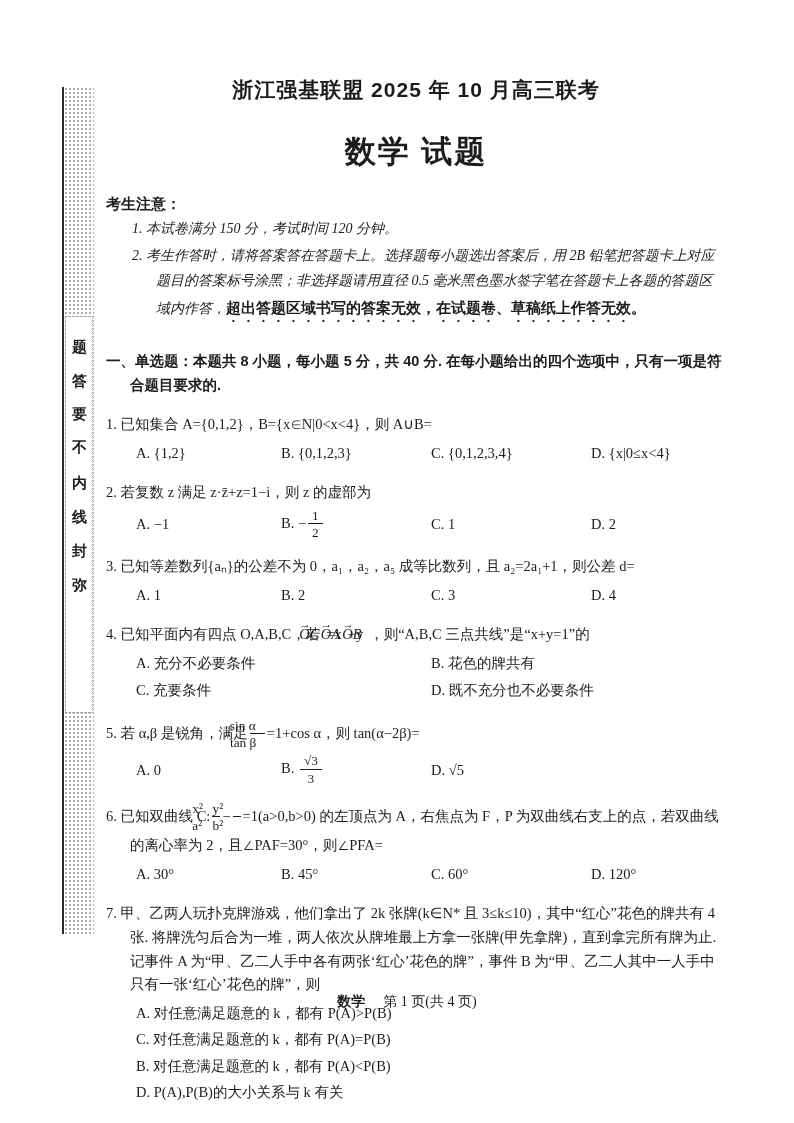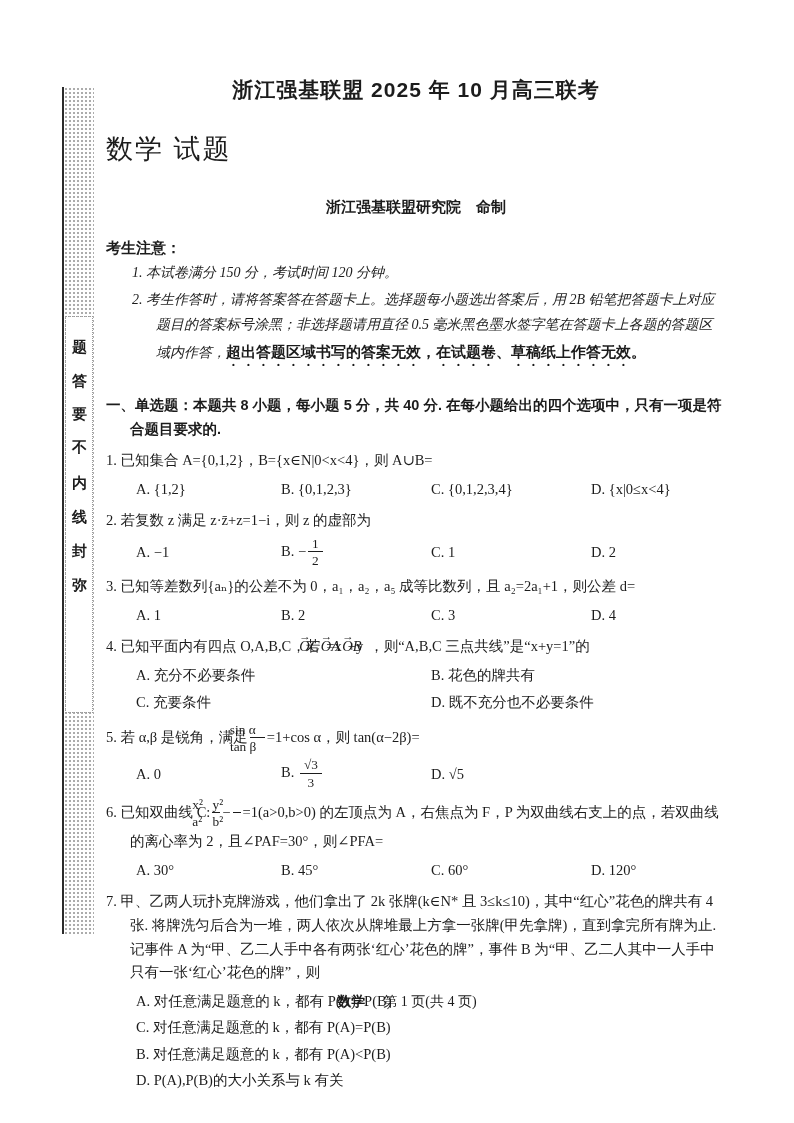--- a/index.html
+++ b/index.html
@@ -40,22 +40,22 @@
 
   
   .content { position:absolute; left:106px; top:76px; width:620px; }
 
   .title-league {
     margin:0; text-align:center;
     font-size:21px; font-weight:bold; letter-spacing:1px;
     font-family:"Liberation Sans","DejaVu Sans",sans-serif;
   }
   .title-subject {
-    margin:27px 0 0; 
-    font-size:27px; font-weight:normal; letter-spacing:2px;
+    margin:27px 0 0; text-align:center;
+    font-size:31px; font-weight:bold; letter-spacing:2px;
     font-family:"Liberation Sans","DejaVu Sans",sans-serif;
   }
   .title-author {
     margin:31px 0 0; text-align:center;
     font-size:15px; font-weight:bold;
     font-family:"Liberation Sans","DejaVu Sans",sans-serif;
   }
 
   .notice { margin-top:22px; }
   .notice-head {
@@ -74,21 +74,21 @@
     text-emphasis:filled dot;
     text-emphasis-position:under right;
   }
 
   .section-head {
     margin:24px 0 0; padding-left:24px; text-indent:-24px;
     font-size:14.5px; font-weight:bold; line-height:1.7;
     font-family:"Liberation Sans","DejaVu Sans",sans-serif;
   }
 
-  .question { margin-top:7px; }
+  .question { margin-top:15px;font-family:Liberation Serif, serif; }
   .stem {
     margin:0; padding-left:24px; text-indent:-24px;
     font-size:14.5px; line-height:1.65;
   }
   .opts {
     display:grid; margin:3px 0 4px; padding-left:30px;
     font-size:14.5px; line-height:1.8; align-items:center;
   }
   .opts4 { grid-template-columns:145px 150px 160px auto; }
   .opts2 { grid-template-columns:295px auto; }
@@ -128,21 +128,20 @@
   <div class="seal-strip">
     <div class="seal-label">
       <span class="seal-text">题答要不内线封弥</span>
     </div>
   </div>
 
   <div class="content">
 
     <h1 class="title-league">浙江强基联盟 2025 年 10 月高三联考</h1>
     <h2 class="title-subject">数学 试题</h2>
-    <h3 class="title-author">浙江强基联盟研究院　命制</h3>
 
     <div class="notice">
       <p class="notice-head">考生注意：</p>
       <p class="notice-item">1. 本试卷满分 150 分，考试时间 120 分钟。</p>
       <p class="notice-item"><span>2. 考生作答时，请将答案答在答题卡上。选择题每小题选出答案后，用 2B 铅笔把答题卡上对应题目的答案标号涂黑；非选择题请用直径 0.5 毫米黑色墨水签字笔在答题卡上各题的答题区域内作答，</span><span class="bold-dots">超出答题区域书写的答案无效，在试题卷、草稿纸上作答无效。</span></p>
     </div>
 
     <p class="section-head">一、单选题：本题共 8 小题，每小题 5 分，共 40 分. 在每小题给出的四个选项中，只有一项是符合题目要求的.</p>
 
     <div class="question">

